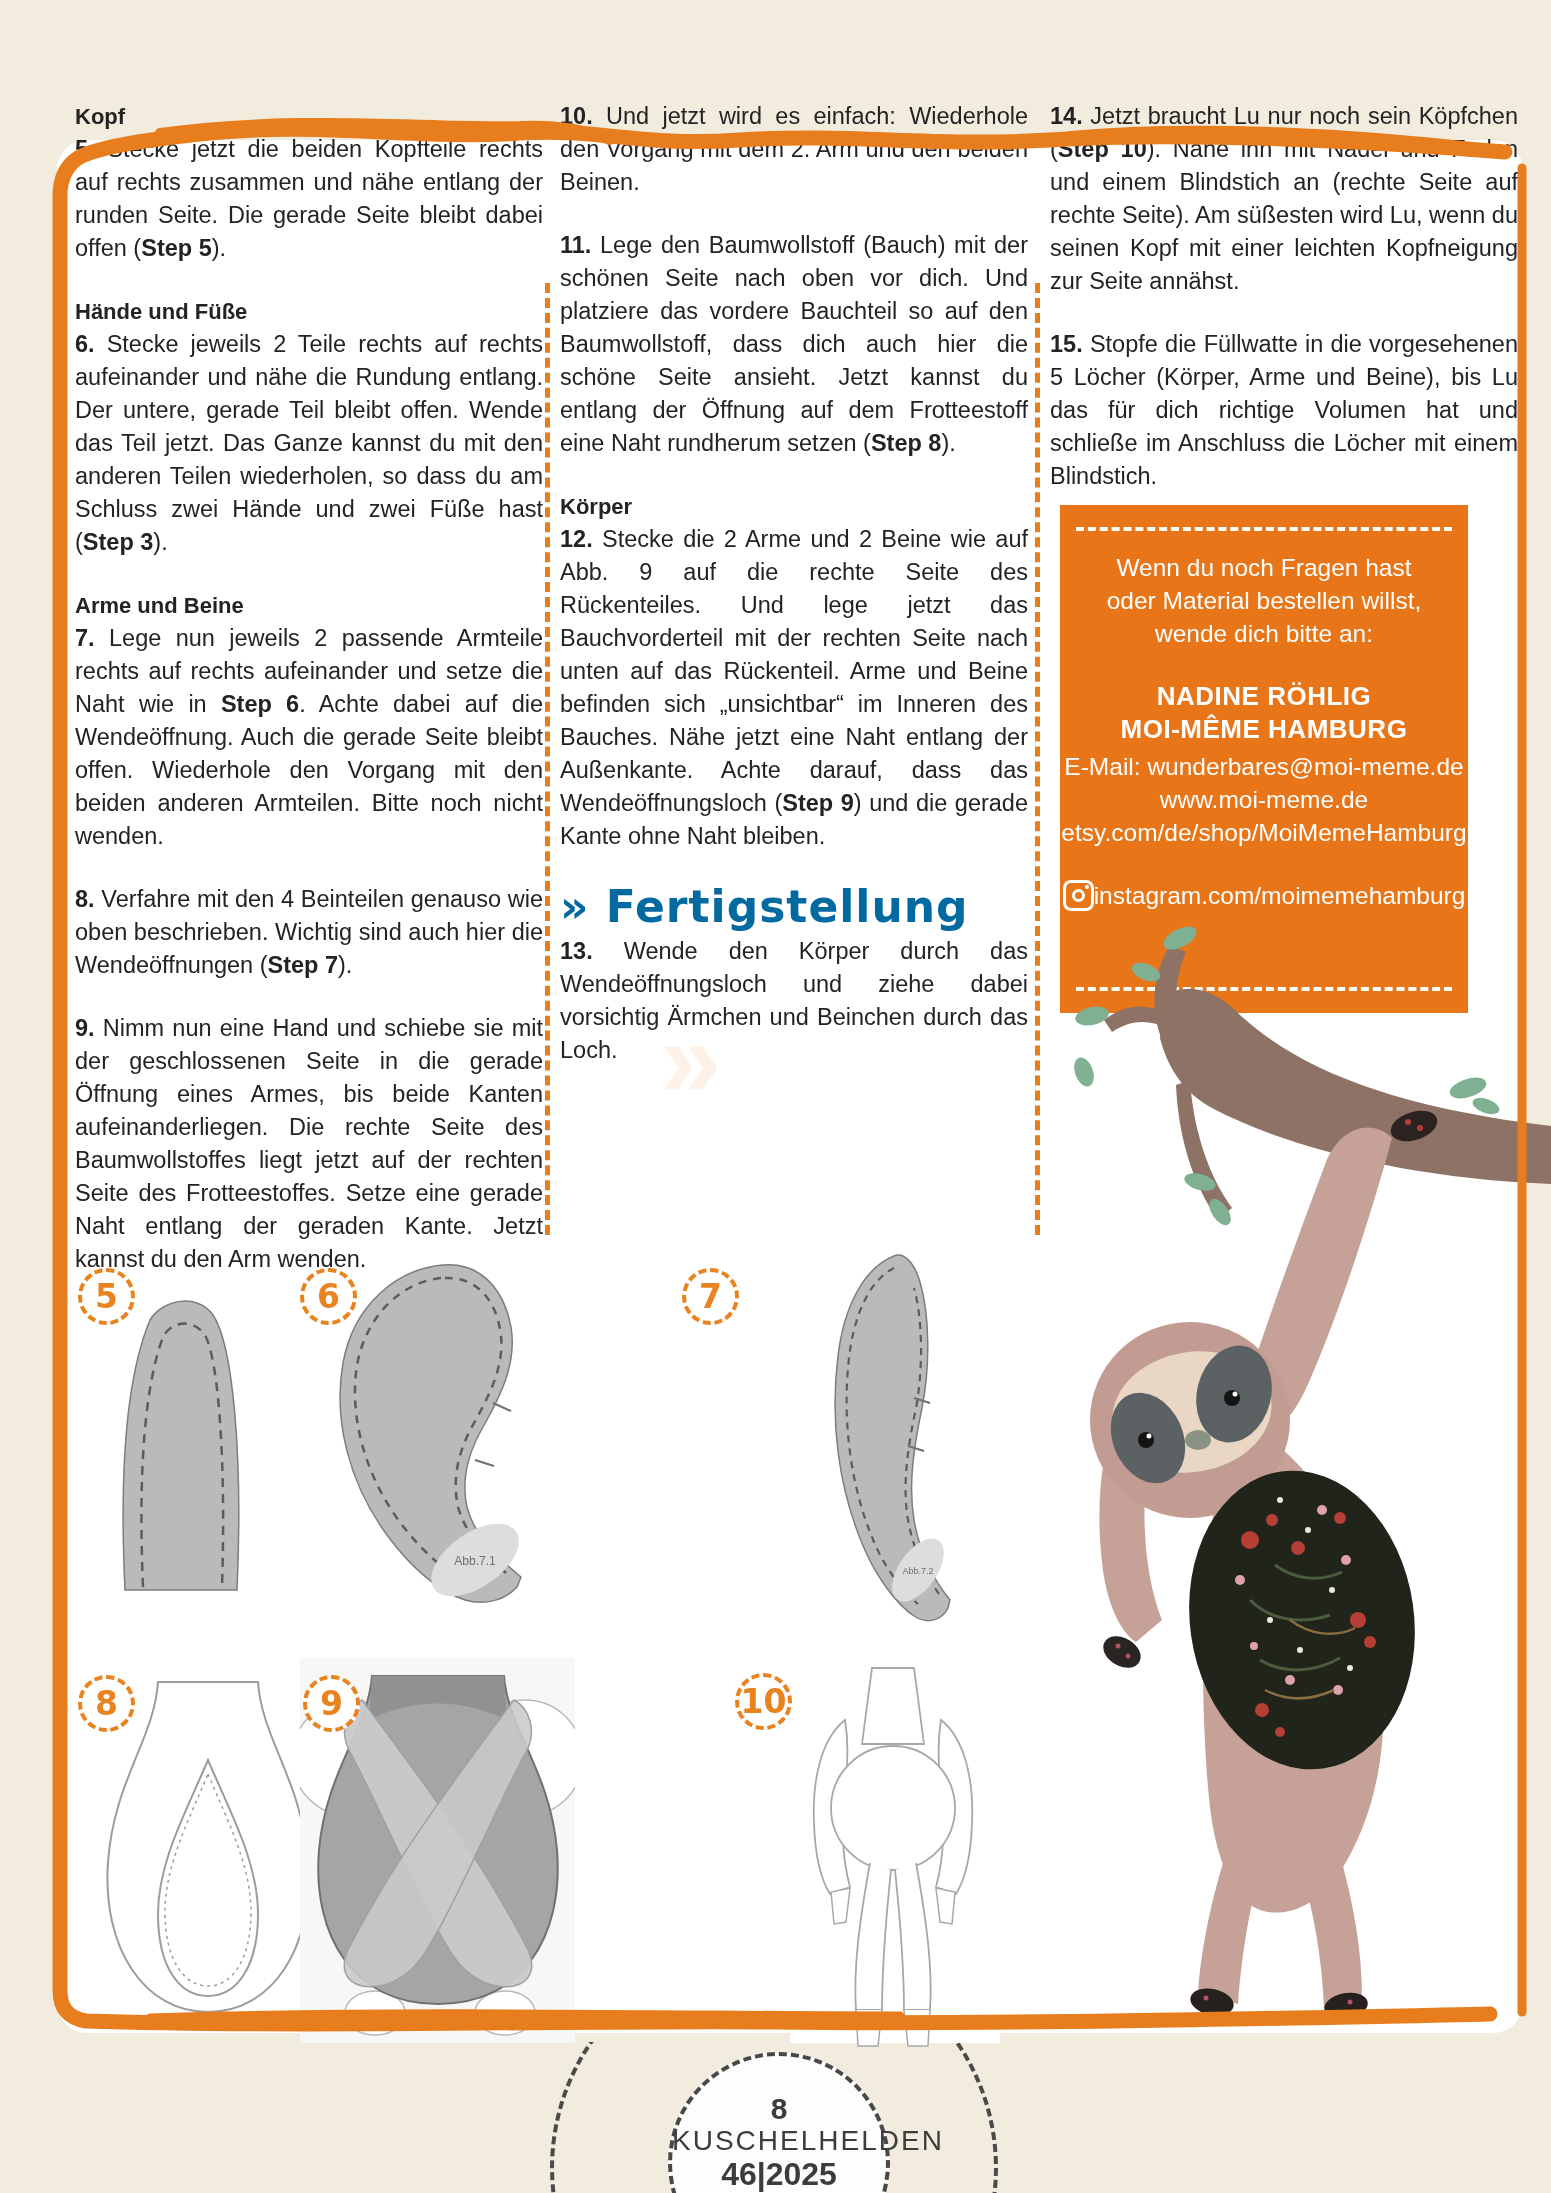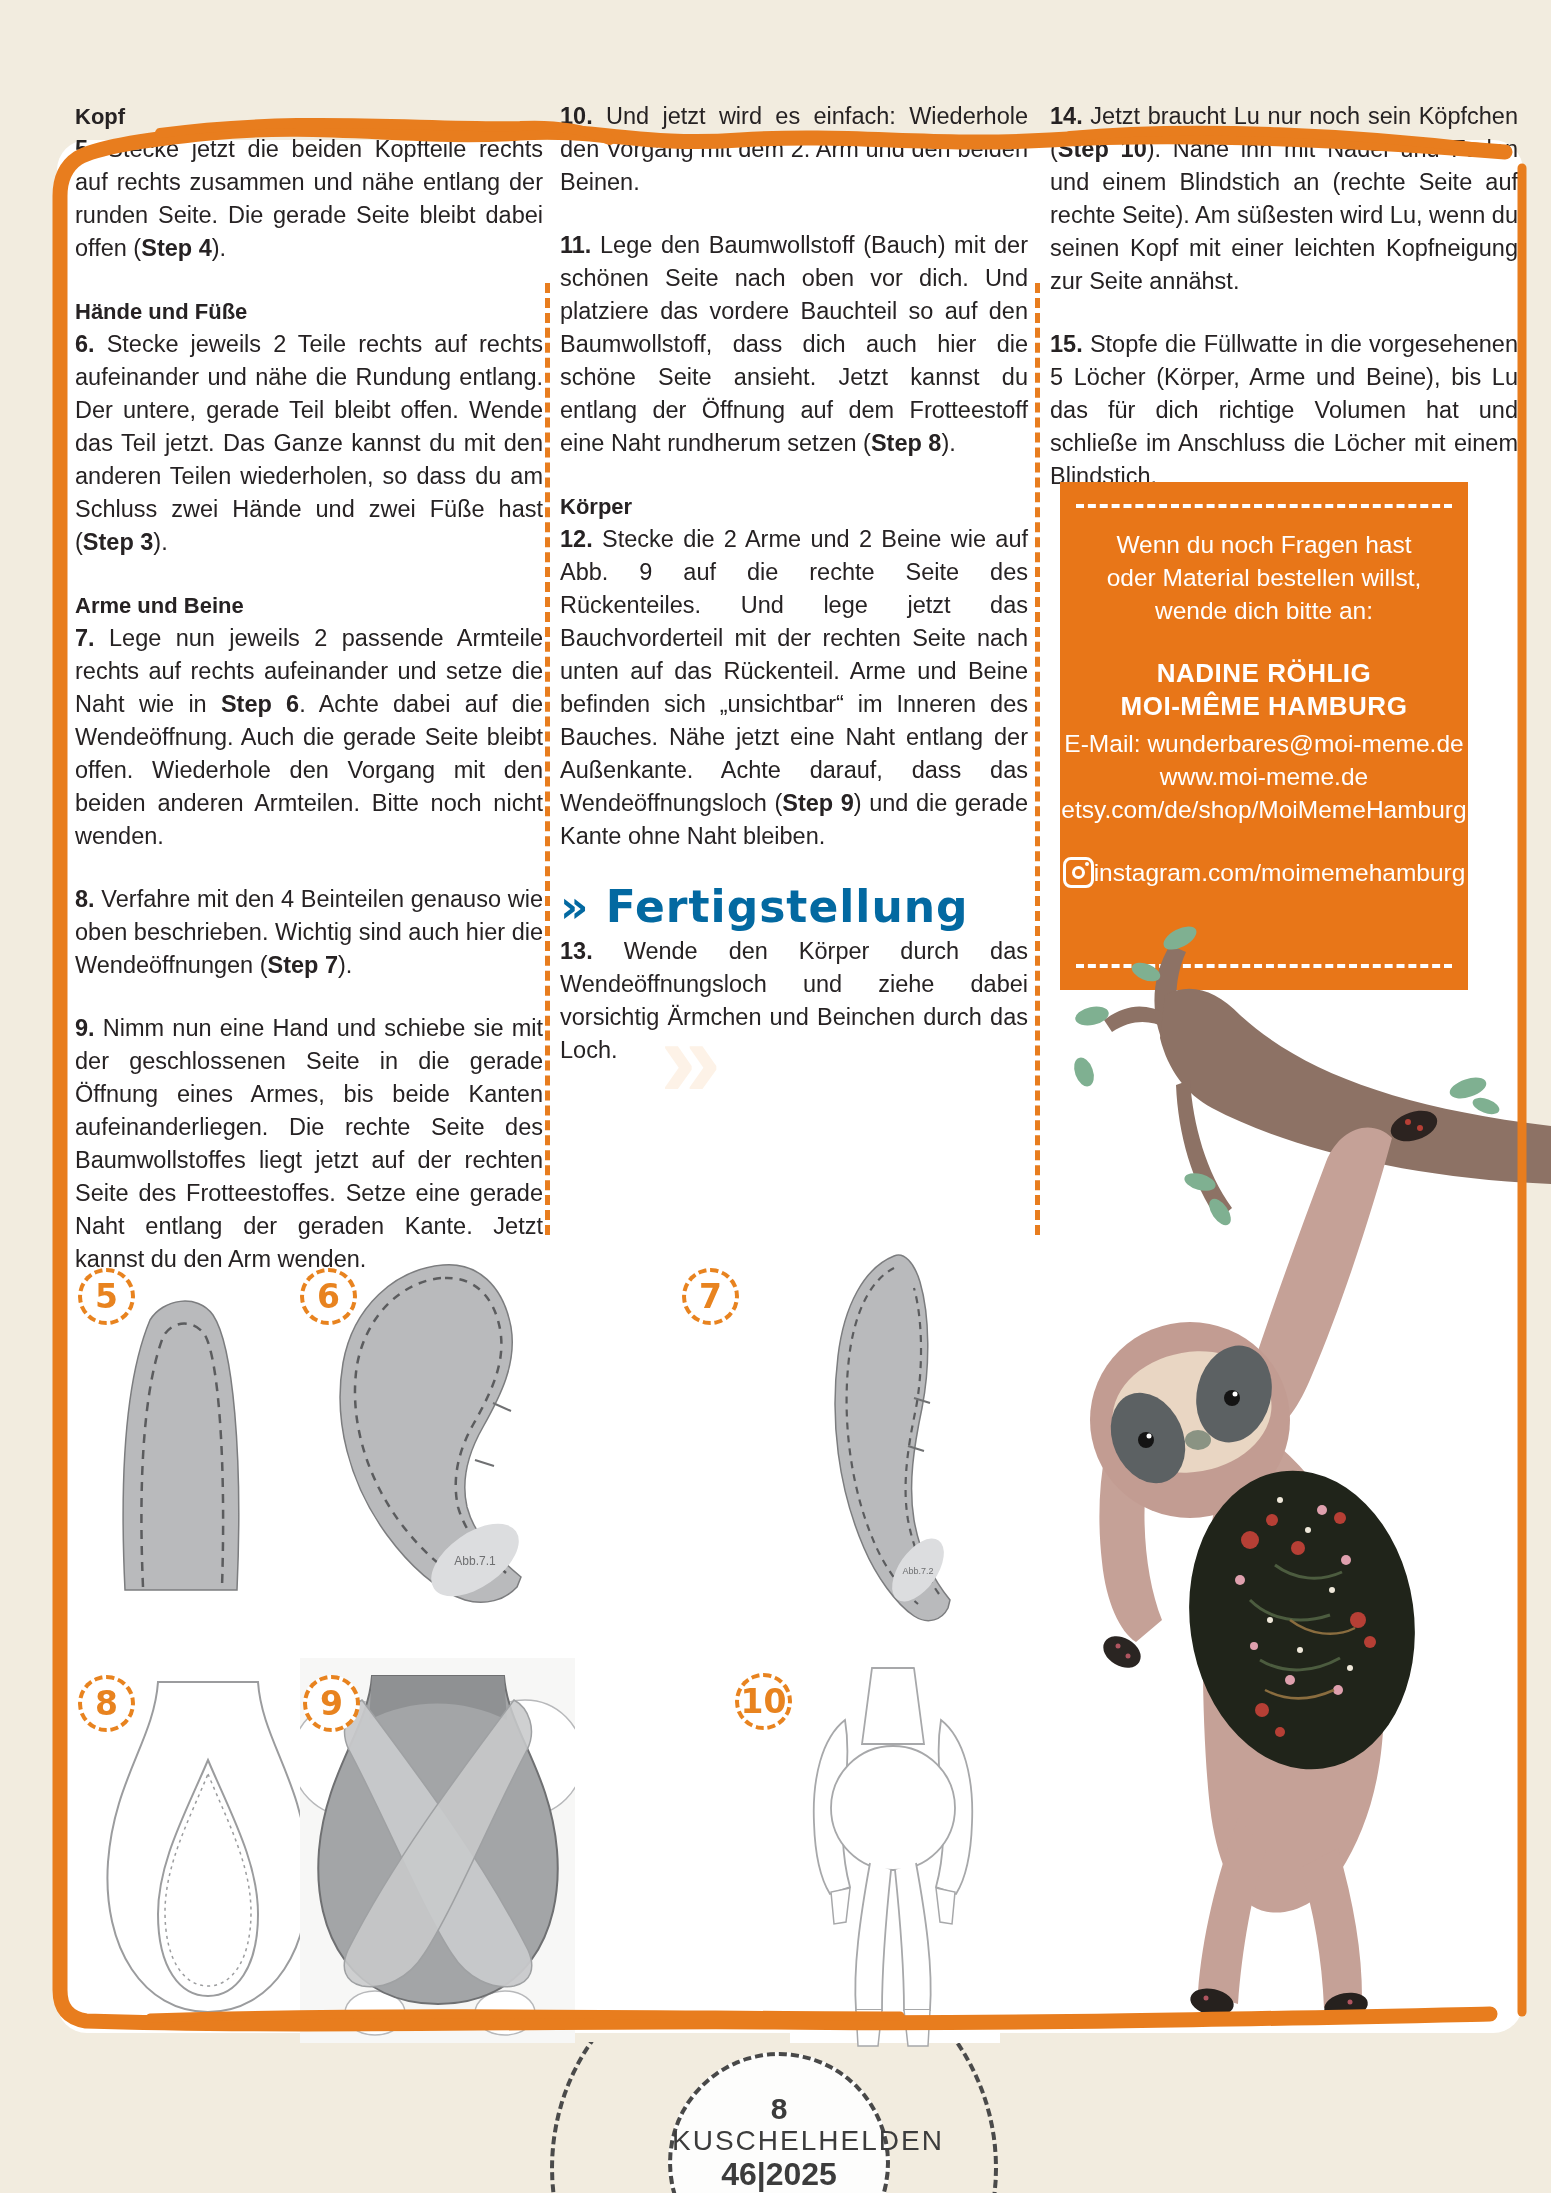--- a/index.html
+++ b/index.html
@@ -18,21 +18,21 @@
   .col p{margin:0 0 30px 0;}
   .col h3{font-size:22px;line-height:33px;margin:0;font-weight:bold;}
   .col .b{font-weight:bold;}
   h2.finish{color:#0369a1;font-size:44px;line-height:48px;margin:6px 0 4px 0;
        font-weight:bold;letter-spacing:1px;font-family:"DejaVu Sans",sans-serif;text-align:left;}
   .vsep{position:absolute;top:283px;height:952px;width:0;border-left:5px dashed #e87d1e;z-index:2;}
   .sep1{left:545px;} .sep2{left:1035px;}
   .watermark{position:absolute;left:660px;top:995px;font-size:110px;color:rgba(238,125,20,0.10);
        z-index:1;font-weight:bold;}
   
-  .infobox{position:absolute;left:1060px;top:482px;width:408px;height:508px;background:#e87618;
+  .infobox{position:absolute;left:1060px;top:505px;width:408px;height:508px;background:#e87618;
        color:#fff;text-align:center;z-index:2;}
   .infobox .dashline{position:absolute;left:16px;right:16px;border-top:4px dashed #ffffff;}
   .dash-top{top:22px;} .dash-bottom{bottom:22px;}
   .infobox .line{font-size:24.5px;line-height:33px;}
   .infobox .first{margin-top:46px;}
   .infobox .nameline{font-size:26px;line-height:33px;font-weight:bold;letter-spacing:0.5px;}
   .gap-s{height:30px;} .gap-t{height:4px;}
   .insta-row{display:flex;align-items:center;justify-content:center;margin-top:30px;}
   .insta-icon{position:relative;width:25px;height:25px;border:3px solid #fff;border-radius:8px;display:inline-block;}
   .insta-icon::before{content:"";position:absolute;left:6px;top:6px;width:7px;height:7px;
@@ -66,21 +66,21 @@
     <path d="M160,133 C300,114 420,128 520,126 C560,124 585,130 610,140 M1070,136 C1200,124 1360,134 1480,148" fill="none" stroke="#e87d1e" stroke-width="10" stroke-linecap="round"></path>
     <path d="M1522,168 L1522,2012" fill="none" stroke="#e87d1e" stroke-width="9" stroke-linecap="round"></path>
     <path d="M150,2018 C420,2010 700,2016 900,2016" fill="none" stroke="#e87d1e" stroke-width="9" stroke-linecap="round"></path>
   </svg>
 
   <div class="vsep sep1"></div>
   <div class="vsep sep2"></div>
 
   <div class="col col1" id="col1">
       <h3>Kopf</h3>
-      <p><span class="b">5. </span><span>Stecke jetzt die beiden Kopfteile rechts auf rechts zusammen und nähe entlang der runden Seite. Die gerade Seite bleibt dabei offen (</span><span class="b">Step 4</span><span>).</span></p>
+      <p><span class="b">5. </span><span>Stecke jetzt die beiden Kopfteile rechts auf rechts zusammen und nähe entlang der runden Seite. Die gerade Seite bleibt dabei offen (</span><span class="b">Step 5</span><span>).</span></p>
       <h3>Hände und Füße</h3>
       <p><span class="b">6. </span><span>Stecke jeweils 2 Teile rechts auf rechts aufeinander und nähe die Rundung entlang. Der untere, gerade Teil bleibt offen. Wende das Teil jetzt. Das Ganze kannst du mit den anderen Teilen wiederholen, so dass du am Schluss zwei Hände und zwei Füße hast (</span><span class="b">Step 3</span><span>).</span></p>
       <h3>Arme und Beine</h3>
       <p><span class="b">7. </span><span>Lege nun jeweils 2 passende Armteile rechts auf rechts aufeinander und setze die Naht wie in </span><span class="b">Step 6</span><span>. Achte dabei auf die Wendeöffnung. Auch die gerade Seite bleibt offen. Wiederhole den Vorgang mit den beiden anderen Armteilen. Bitte noch nicht wenden.</span></p>
       <p><span class="b">8. </span><span>Verfahre mit den 4 Beinteilen genauso wie oben beschrieben. Wichtig sind auch hier die Wendeöffnungen (</span><span class="b">Step 7</span><span>).</span></p>
       <p><span class="b">9. </span><span>Nimm nun eine Hand und schiebe sie mit der geschlossenen Seite in die gerade Öffnung eines Armes, bis beide Kanten aufeinanderliegen. Die rechte Seite des Baumwollstoffes liegt jetzt auf der rechten Seite des Frotteestoffes. Setze eine gerade Naht entlang der geraden Kante. Jetzt kannst du den Arm wenden.</span></p>
     </div>
   <div class="col col2" id="col2">
       <p><span class="b">10. </span><span>Und jetzt wird es einfach: Wiederhole den Vorgang mit dem 2. Arm und den beiden Beinen.</span></p>
       <p><span class="b">11. </span><span>Lege den Baumwollstoff (Bauch) mit der schönen Seite nach oben vor dich. Und platziere das vordere Bauchteil so auf den Baumwollstoff, dass dich auch hier die schöne Seite ansieht. Jetzt kannst du entlang der Öffnung auf dem Frotteestoff eine Naht rundherum setzen (</span><span class="b">Step 8</span><span>).</span></p>

